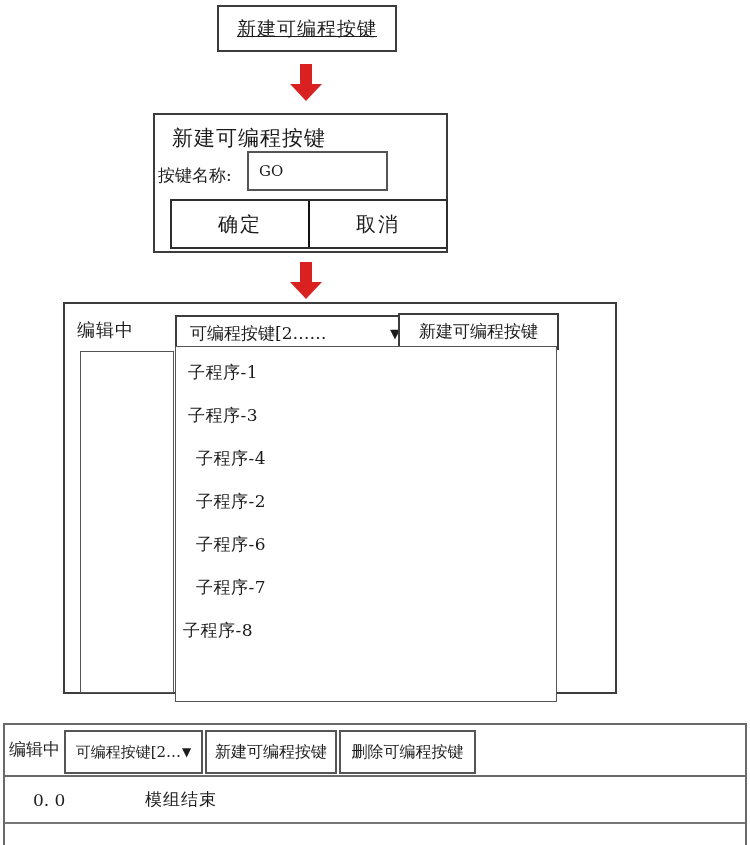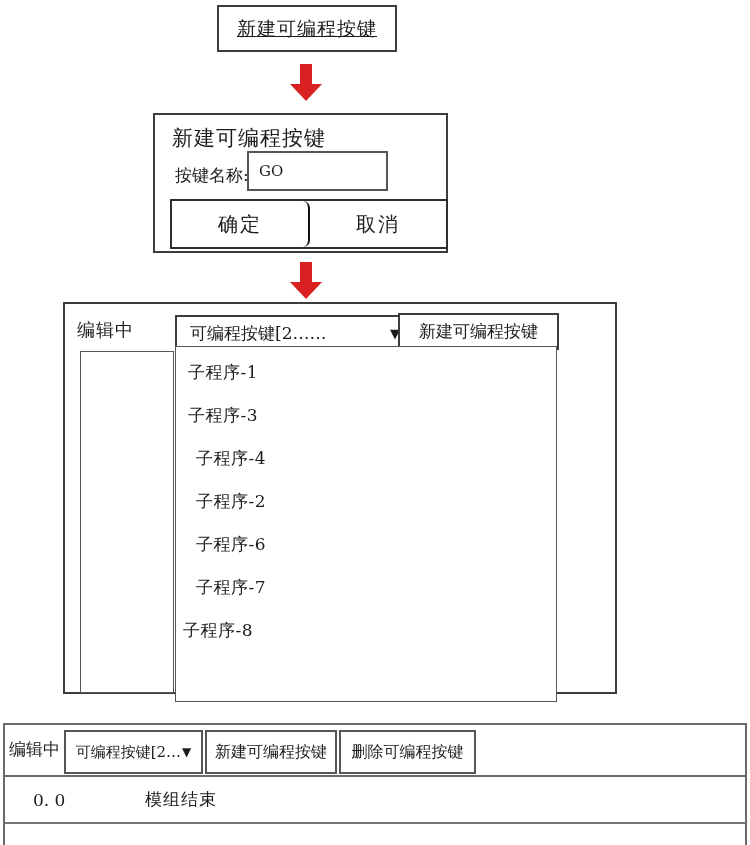--- a/index.html
+++ b/index.html
@@ -27,33 +27,33 @@
   }
   .arrow1{left:290px;top:64px;}
   .arrow2{left:290px;top:262px;}
 
   
   .dialog{
     left:153px;top:113px;width:295px;height:140px;
     border:2px solid #3c3c3c;background:#fff;
   }
   .dialog-title{position:absolute;left:17px;top:9px;font-size:21px;letter-spacing:1px;}
-  .name-label{position:absolute;left:20px;top:49px;font-size:17px;}
+  .name-label{position:absolute;left:3px;top:49px;font-size:17px;}
   .name-input{
     position:absolute;left:92px;top:36px;width:127px;height:36px;
     border:2px solid #555;display:flex;align-items:center;
     padding-left:10px;font-size:15px;background:#fff;
   }
   .dialog-buttons{
     position:absolute;left:15px;top:84px;width:274px;height:46px;
     border:2px solid #2e2e2e;display:flex;background:#fff;
   }
   .dialog-btn{
     flex:1;display:flex;align-items:center;justify-content:center;
-    font-size:20px;letter-spacing:2px;cursor:default;border-radius:7px;
+    font-size:20px;letter-spacing:2px;cursor:default;
   }
   .dialog-btn.ok{border-right:2px solid #111;}
 
   
   .editor-panel{
     left:63px;top:302px;width:554px;height:392px;
     border:2px solid #3c3c3c;background:#fff;
   }
   .ep-status{position:absolute;left:12px;top:14px;font-size:18px;letter-spacing:1px;}
   .ep-left-box{

